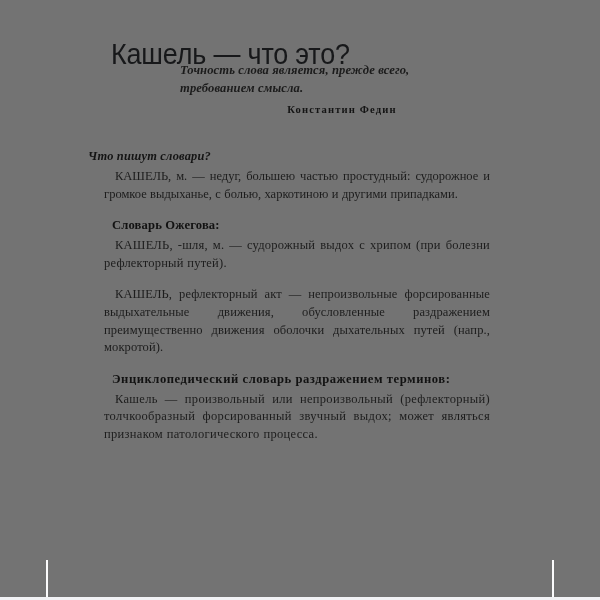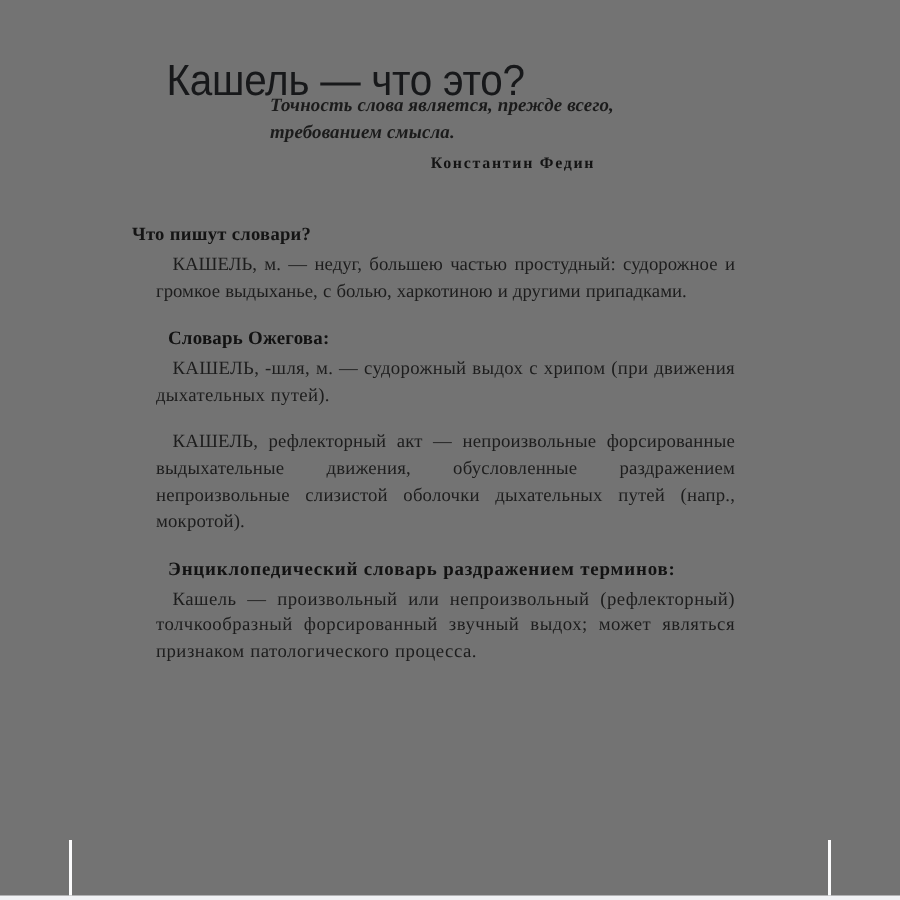--- a/index.html
+++ b/index.html
@@ -77,20 +77,21 @@
     font-size: 10.6px;
     letter-spacing: 1.15px;
     color: #141414;
   }
 
   .section-intro {
     position: absolute;
     left: 88px;
     top: 139px;
     font-family: "Liberation Serif", "DejaVu Serif", serif;
+    font-style: italic;
     font-weight: bold;
     font-size: 12.4px;
     letter-spacing: 0.2px;
     color: #141414;
     white-space: nowrap;
   }
 
   .body-col {
     position: absolute;
     left: 104px;
@@ -144,25 +145,25 @@
   <h2 class="section-intro">Что пишут словари?</h2>
 
   <div class="body-col">
 
     <div class="entry">
       <p class="entry-text">КАШЕЛЬ, м. — недуг, большею частью простудный: судорожное и громкое выдыханье, с болью, харкотиною и другими припадками.</p>
     </div>
 
     <div class="entry">
       <h3 class="entry-heading">Словарь Ожегова:</h3>
-      <p class="entry-text gap-ozhegov">КАШЕЛЬ, -шля, м. — судорожный выдох с хрипом (при движения дыхательных путей).</p>
+      <p class="entry-text gap-ozhegov">КАШЕЛЬ, -шля, м. — судорожный выдох с хрипом (при болезни рефлекторный путей).</p>
     </div>
 
     <div class="entry">
-      <p class="entry-text gap-bes">КАШЕЛЬ, рефлекторный акт — непроизвольные форсированные выдыхательные движения, обусловленные раздражением непроизвольные слизистой оболочки дыхательных путей (напр., мокротой).</p>
+      <p class="entry-text gap-bes">КАШЕЛЬ, рефлекторный акт — непроизвольные форсированные выдыхательные движения, обусловленные раздражением преимущественно движения оболочки дыхательных путей (напр., мокротой).</p>
     </div>
 
     <div class="entry">
       <h3 class="entry-heading spaced">Энциклопедический словарь раздражением терминов:</h3>
       <p class="entry-text gap-med">Кашель — произвольный или непроизвольный (рефлекторный) толчкообразный форсированный звучный выдох; может являться признаком патологического процесса.</p>
     </div>
 
   </div>
 
   <div class="page-edge-side-l"></div>

